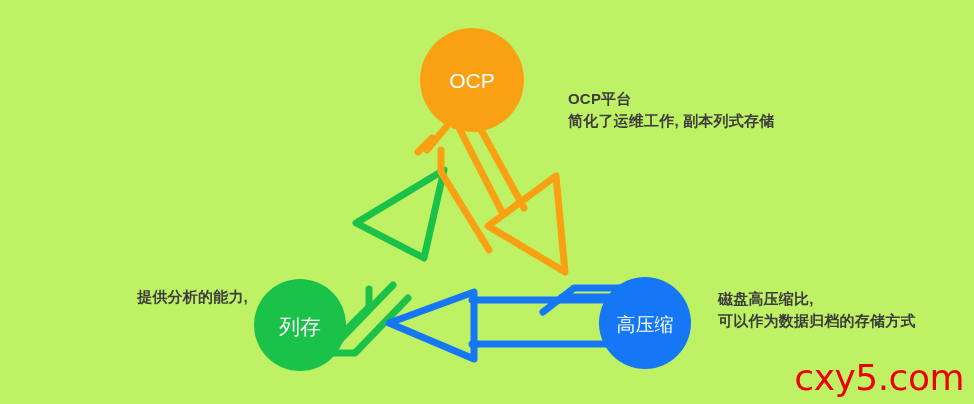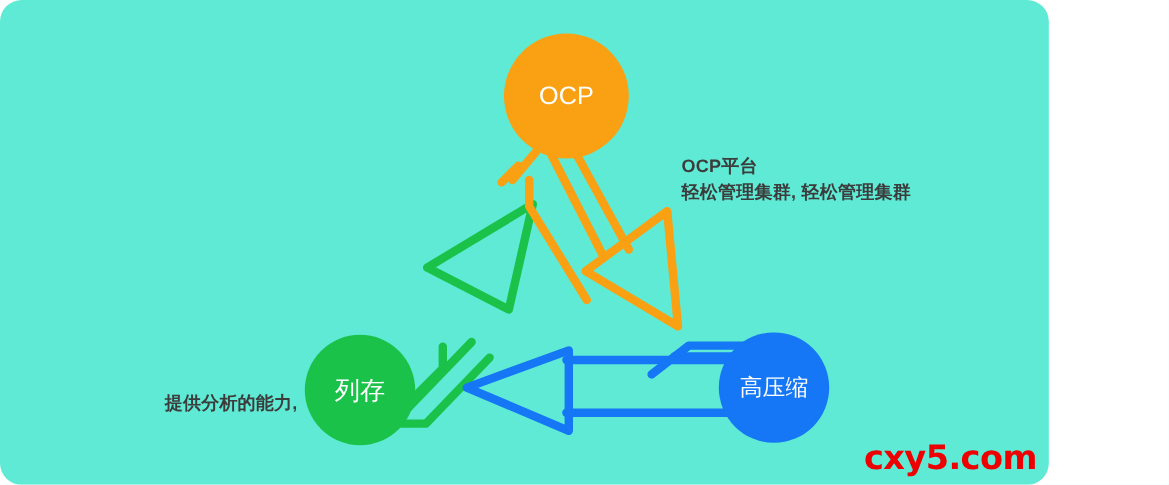--- a/index.html
+++ b/index.html
@@ -2,47 +2,45 @@
 <html><head>
 <meta charset="utf-8">
 <style>
   html, body {
     margin: 0;
     padding: 0;
     background: #ffffff;
   }
   #canvas {
     position: relative;
-    width: 874px;
+    width: 974px;
     height: 404px;
-    background: #5eead4;
+    background: #bef264;
     overflow: hidden;
     font-family: "Liberation Sans", "DejaVu Sans", sans-serif;
-    border-radius: 18px;
   }
   #diagram-svg {
     position: absolute;
     left: 0;
     top: 0;
     width: 974px;
     height: 404px;
   }
   .node-label {
     font-weight: 400;
     fill: #ffffff;
   }
   .annotation {
     position: absolute;
     color: #3c3c3c;
     font-weight: bold;
     font-size: 15px;
     line-height: 22px;
     white-space: nowrap;
     letter-spacing: 0.2px;
-    margin-top: 40px;
   }
   #annotation-ocp {
     left: 568px;
     top: 88px;
     text-align: left;
   }
   #annotation-columnar {
     left: 8px;
     top: 286px;
     width: 240px;
@@ -54,22 +52,22 @@
     text-align: left;
   }
   .annotation .line1, .annotation .line2 {
     display: block;
   }
   #watermark {
     position: absolute;
     right: 10px;
     bottom: 6px;
     color: #ee0000;
-    font-weight: bold;
-    font-size: 28px;
+    font-weight: normal;
+    font-size: 36px;
     font-family: "DejaVu Sans", sans-serif;
     letter-spacing: -0.5px;
   }
 </style>
 </head>
 <body>
 
 <div id="canvas">
 
   <svg id="diagram-svg" viewBox="0 0 974 404">
@@ -122,23 +120,27 @@
 
     <g>
       <circle cx="645" cy="323" r="46" fill="#1577f5"></circle>
       <text class="node-label" x="645" y="324" font-size="19" text-anchor="middle" dominant-baseline="central">高压缩</text>
     </g>
 
   </svg>
 
   <div class="annotation" id="annotation-ocp">
     <span class="line1">OCP平台</span>
-    <span class="line2">轻松管理集群, 轻松管理集群</span>
+    <span class="line2">简化了运维工作, 副本列式存储</span>
   </div>
 
   <div class="annotation" id="annotation-columnar">
     <span class="line1">提供分析的能力,</span>
   </div>
 
+  <div class="annotation" id="annotation-compress">
+    <span class="line1">磁盘高压缩比,</span>
+    <span class="line2">可以作为数据归档的存储方式</span>
+  </div>
 
   <div id="watermark">cxy5.com</div>
 
 </div>
 
 </body></html>

